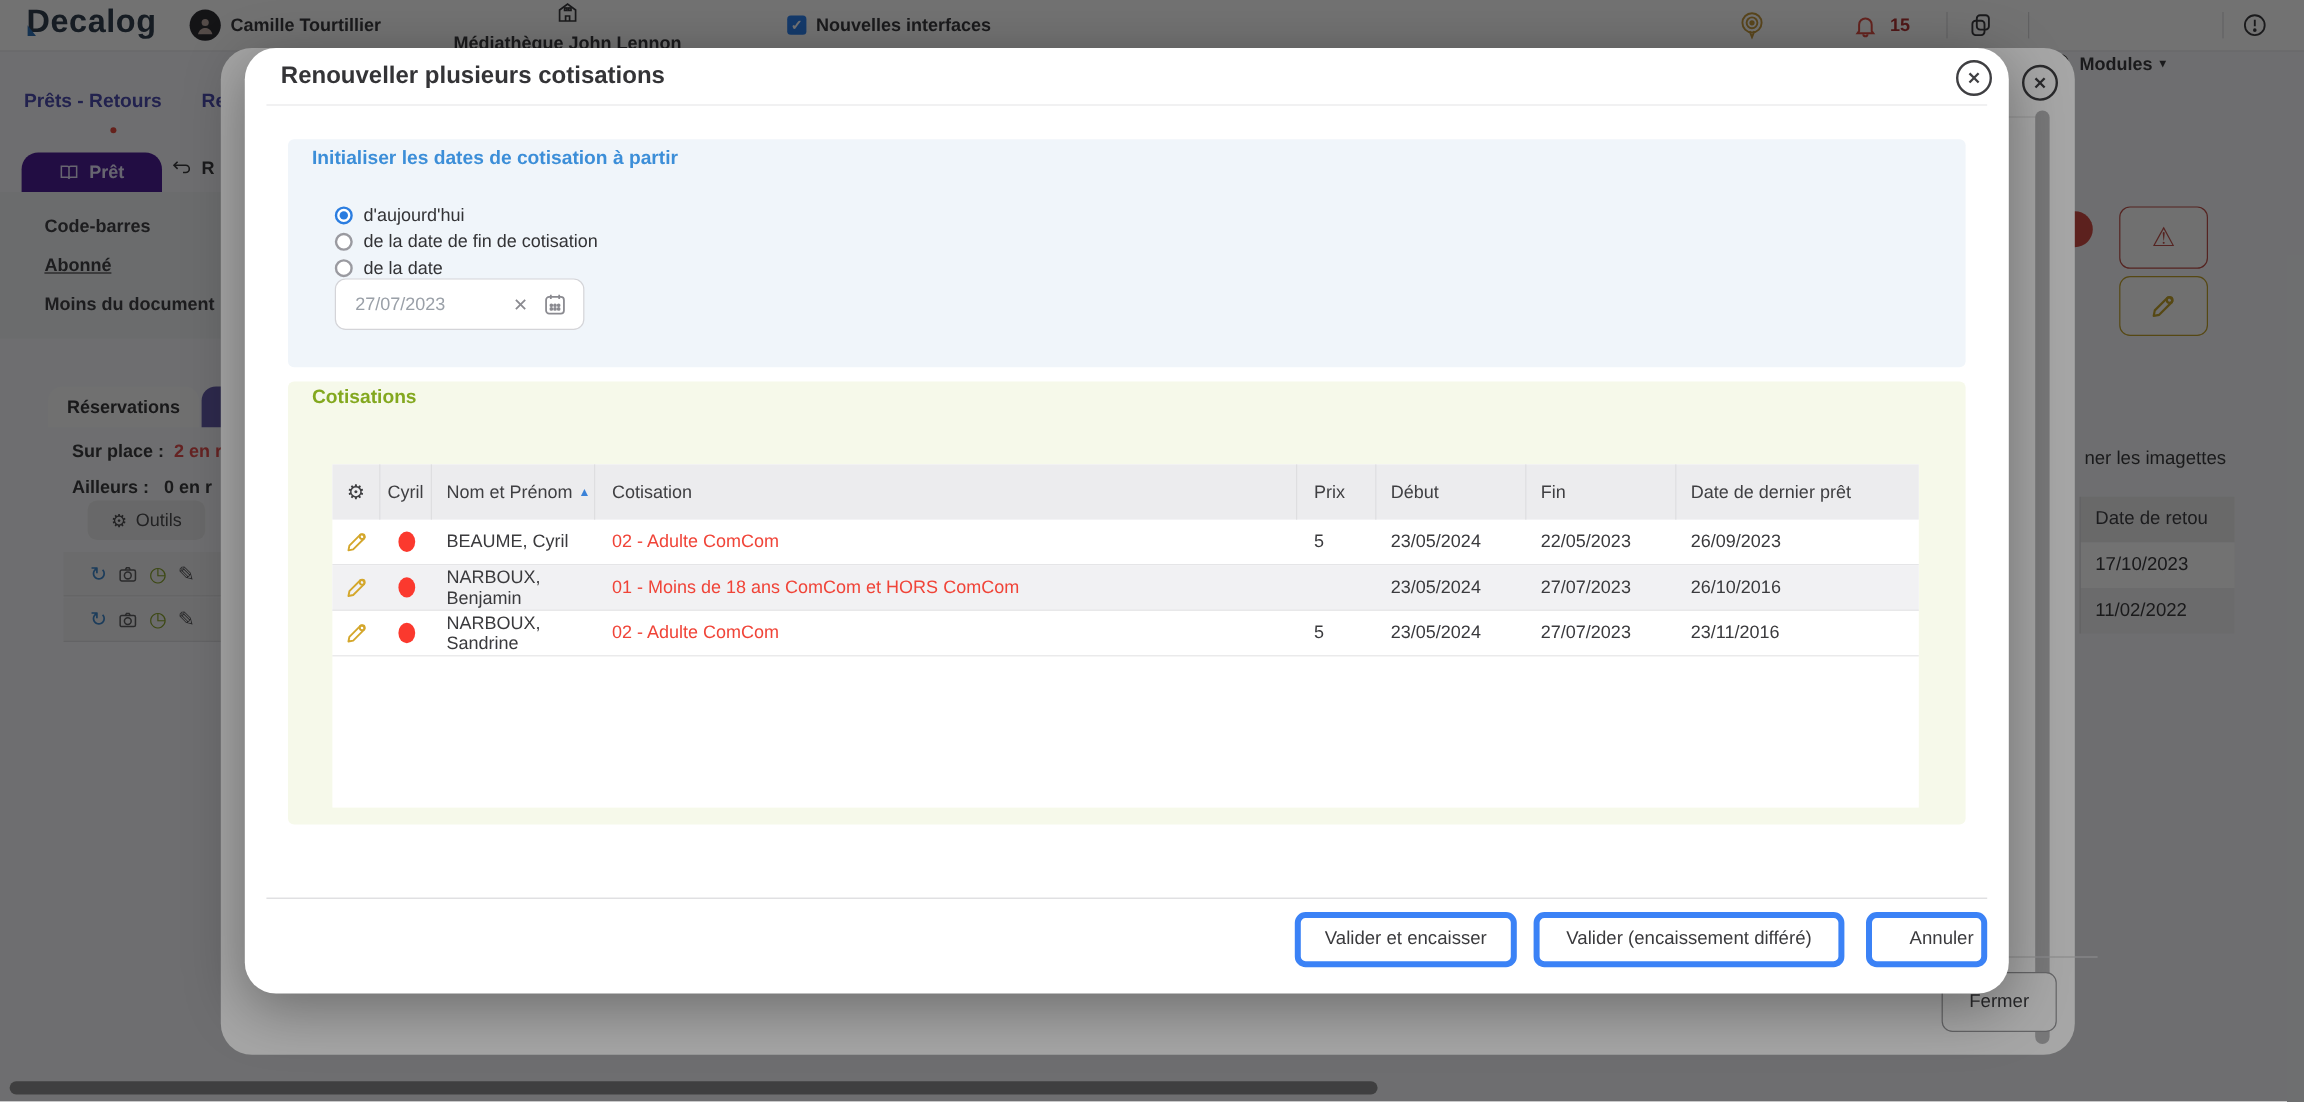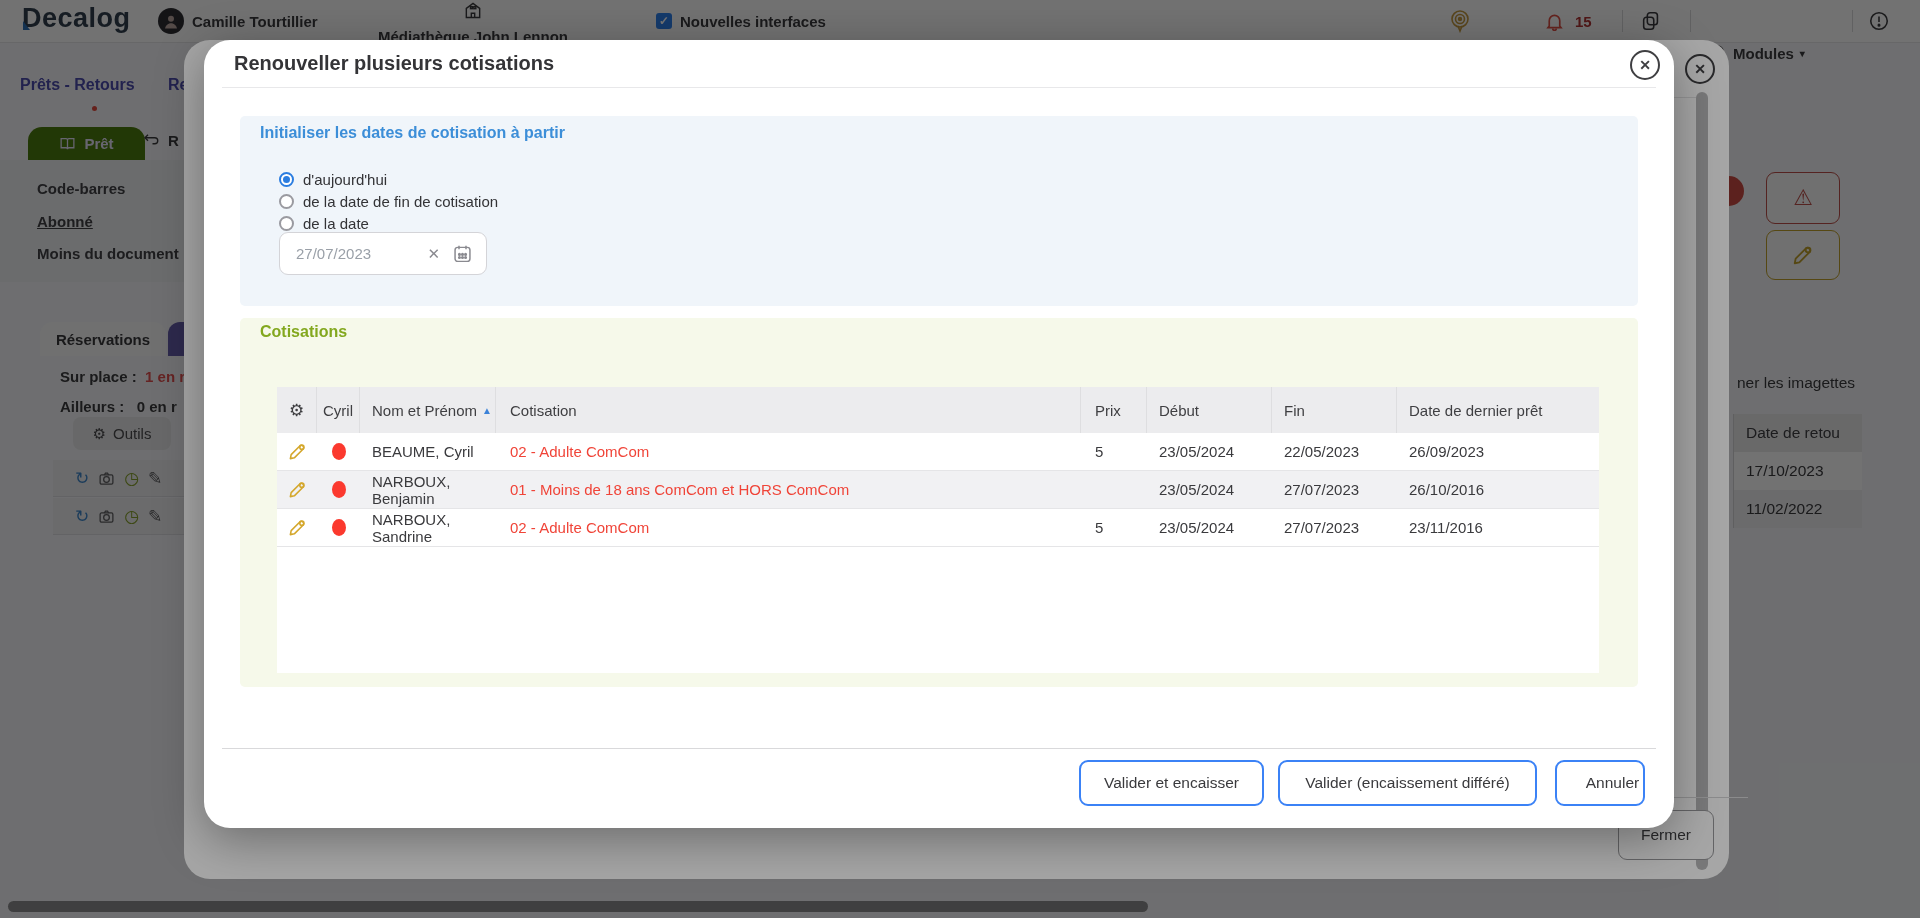--- a/index.html
+++ b/index.html
@@ -26,21 +26,21 @@
        text-align:center;font-weight:700;}
   .tb-ico{display:flex;align-items:center;justify-content:center;}
   .tb-sep{position:absolute;top:10px;width:1px;height:22px;background:#d6d6d9;}
   .badge15{color:#b03434;font-weight:700;font-size:15px;margin-left:2px;}
   .modules{position:absolute;top:0;height:42px;display:flex;align-items:center;gap:6px;font-size:15px;font-weight:700;color:#3c3c3e;}
   .caret{font-size:10px;color:#3c3c3e;}
   
   .nav-main{position:absolute;left:20px;top:76px;font-size:16px;font-weight:700;color:#4d4cae;}
   .nav-part{position:absolute;left:168px;top:76px;font-size:16px;font-weight:700;color:#4d4cae;}
   .nav-dot{position:absolute;left:92px;top:106px;width:5px;height:5px;border-radius:50%;background:#e04b3f;}
-  .tab-pret{position:absolute;left:28px;top:127px;width:117px;height:33px;background:#4d7c0f;border-radius:14px 14px 0 0;
+  .tab-pret{position:absolute;left:18px;top:127px;width:117px;height:33px;background:#4c1d95;border-radius:14px 14px 0 0;
             display:flex;align-items:center;justify-content:center;gap:8px;color:#e3dff6;font-weight:700;font-size:15px;}
   .tab-ret{position:absolute;left:142px;top:131px;display:flex;align-items:center;gap:8px;font-size:15px;font-weight:700;color:#3c3c3e;}
   .form-card{position:absolute;left:0;top:160px;width:220px;height:122px;background:#eceef1;border-radius:0 10px 10px 0;}
   .f-label{position:absolute;left:37px;font-size:15px;font-weight:700;color:#414145;}
   .res-tab{position:absolute;left:40px;top:322px;width:126px;height:34px;background:#f6f6f7;border-radius:12px 12px 0 0;
            display:flex;align-items:center;justify-content:center;font-size:15px;font-weight:700;color:#38383b;}
   .res-tab2{position:absolute;left:168px;top:322px;width:50px;height:34px;background:#655ca8;border-radius:12px 12px 0 0;}
   .kv{position:absolute;font-size:15px;font-weight:700;color:#3c3c3e;}
   .kv .red{color:#df5050;}
   .outils{position:absolute;left:73px;top:417px;width:98px;height:33px;background:#e6e6e8;border-radius:8px;
@@ -99,25 +99,25 @@
   .c2{width:136px;padding-left:12px;}
   .c3{width:585px;padding-left:14px;}
   .c4{width:66px;padding-left:14px;}
   .c5{width:125px;padding-left:12px;}
   .c6{width:125px;padding-left:12px;}
   .c7{width:202px;padding-left:12px;}
   .red-text{color:#f04438;}
   .dot{width:14px;height:17px;border-radius:50%;background:#fb392e;}
   .sort{color:#3b82d8;font-size:10px;margin-left:5px;}
   .m-fline{position:absolute;left:18px;right:18px;top:708px;height:1px;background:#d9d9db;}
-  .m-btn{position:absolute;top:720px;height:46px;border:2px solid #3b82f6;border-radius:9px;background:#fff;
+  .m-btn{position:absolute;top:720px;height:46px;border:5px solid #3b82f6;border-radius:9px;background:#fff;
          display:flex;align-items:center;justify-content:center;font-size:15.5px;color:#3a3a3d;box-sizing:border-box;}
   .btn-cash{left:875px;width:185px;}
   .btn-def{left:1074px;width:259px;}
-  .btn-cancel{left:1351px;width:90px;padding-left:25px;}
+  .btn-cancel{left:1351px;width:101px;padding-left:25px;}
   svg{display:block;}
 </style>
 </head>
 <body>
 
 <div id="base">
   <div class="topbar">
     <div class="logo"><span class="d">D</span><span>ecalog</span></div>
     <div class="chip" style="left:158px;">
       <span class="avatar">
@@ -205,21 +205,21 @@
 
   <div class="form-card">
     <div class="f-label" style="top:20px;">Code-barres</div>
     <div class="f-label" style="top:53px;text-decoration:underline;">Abonné</div>
     <div class="f-label" style="top:85px;">Moins du document</div>
   </div>
 
   <div class="res-tab">Réservations</div>
   <div class="res-tab2"></div>
   <div class="kv" style="left:60px;top:368px;">
-    <span>Sur place :</span>&nbsp;&nbsp;<span class="red">1 en r</span>
+    <span>Sur place :</span>&nbsp;&nbsp;<span class="red">2 en r</span>
   </div>
   <div class="kv" style="left:60px;top:398px;">
     <span>Ailleurs :</span>&nbsp;&nbsp;&nbsp;<span>0 en r</span>
   </div>
   <div class="outils">
     <span>⚙</span>
     <span>Outils</span>
   </div>
   <div class="icon-strip" style="top:460px;">
     <span class="g-blue">↻</span>

